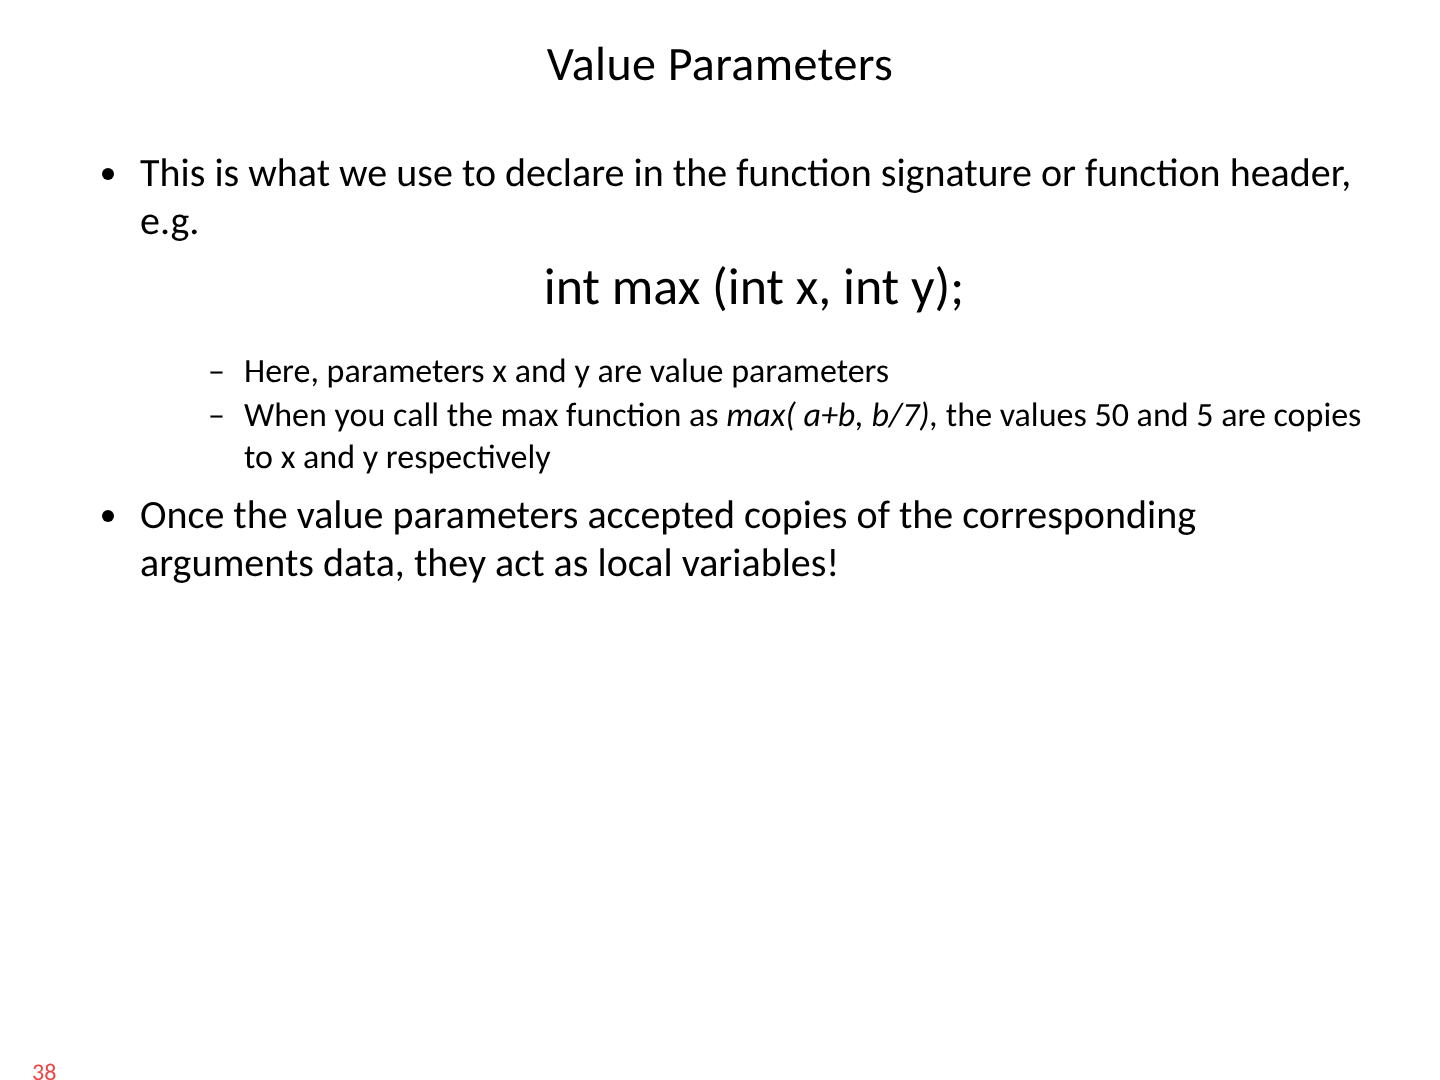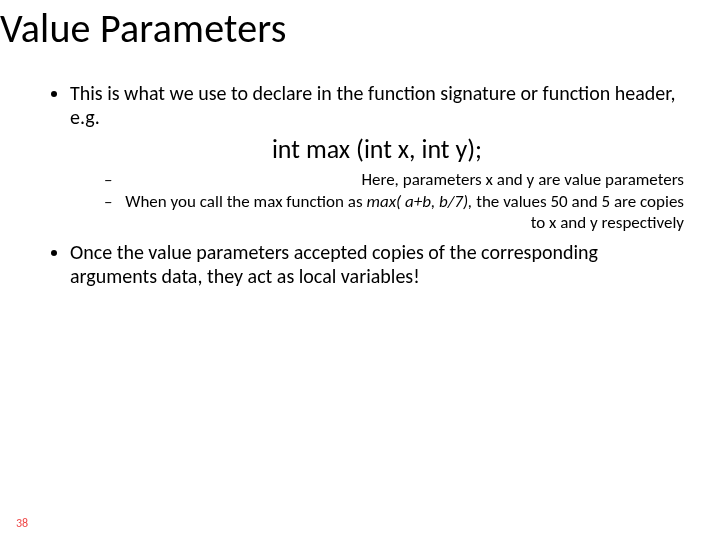--- a/index.html
+++ b/index.html
@@ -11,56 +11,56 @@
     font-family: Calibri, "Segoe UI", Arial, sans-serif;
     color: #000;
   }
   .slide {
     position: relative;
     width: 720px;
     height: 540px;
     box-sizing: border-box;
   }
   .title {
-    font-size: 40px;
+    text-align: center;
+    font-size: 24px;
     font-weight: 400;
-    margin-top: 4px;
+    margin-top: 18px;
     margin-bottom: 28px;
     letter-spacing: 0.2px;
   }
   .body {
     padding: 0 36px 0 36px;
   }
   ul.level1 {
     list-style: disc;
     margin: 0;
     padding-left: 34px;
     font-size: 20px;
     line-height: 1.22;
   }
   ul.level1 > li {
     margin-bottom: 6px;
   }
   .signature {
     text-align: center;
     font-size: 26px;
-    margin: 4px 0 4px 0;
+    margin: 4px 0 16px 0;
   }
   ul.level2 {
     list-style: none;
     margin: 2px 0 0 0;
     padding-left: 34px;
     font-size: 17px;
     line-height: 1.22;
   }
   ul.level2 > li {
     position: relative;
     padding-left: 18px;
     margin-bottom: 2px;
-    text-align: right;
   }
   ul.level2 > li::before {
     content: "–";
     position: absolute;
     left: 0;
     top: 0;
   }
   .italic-call {
     font-style: italic;
   }

